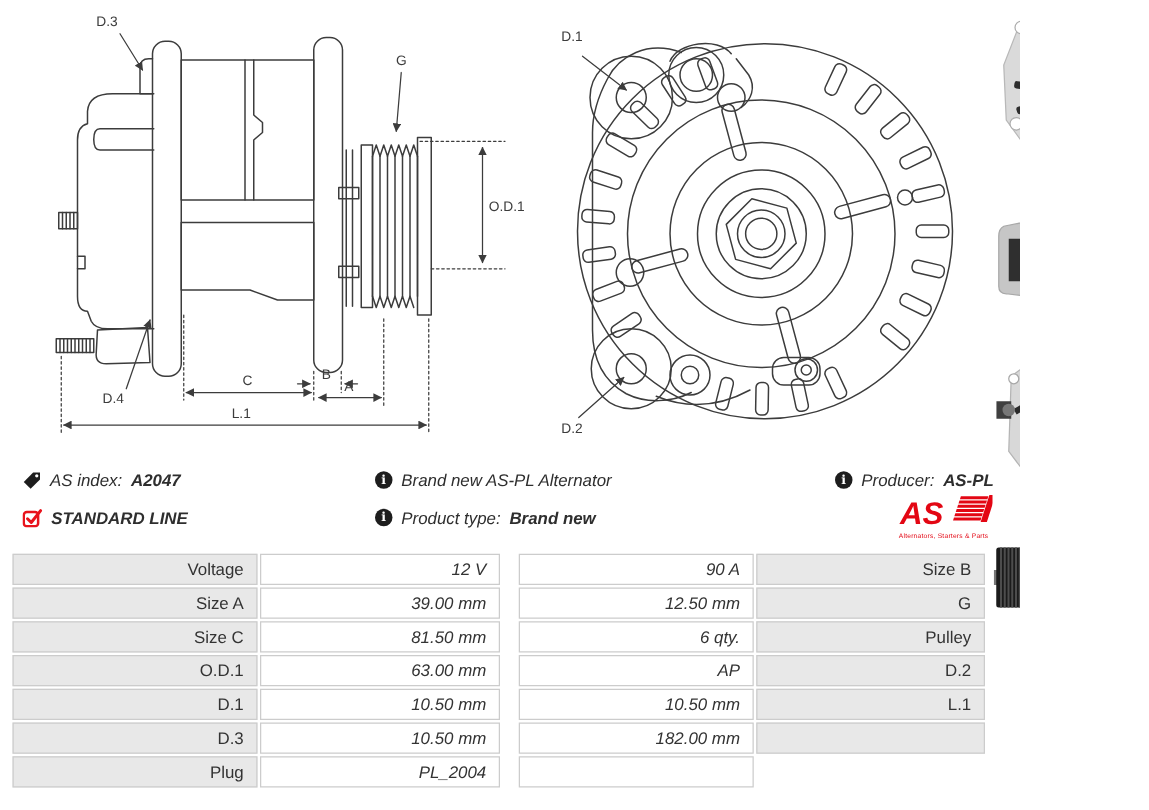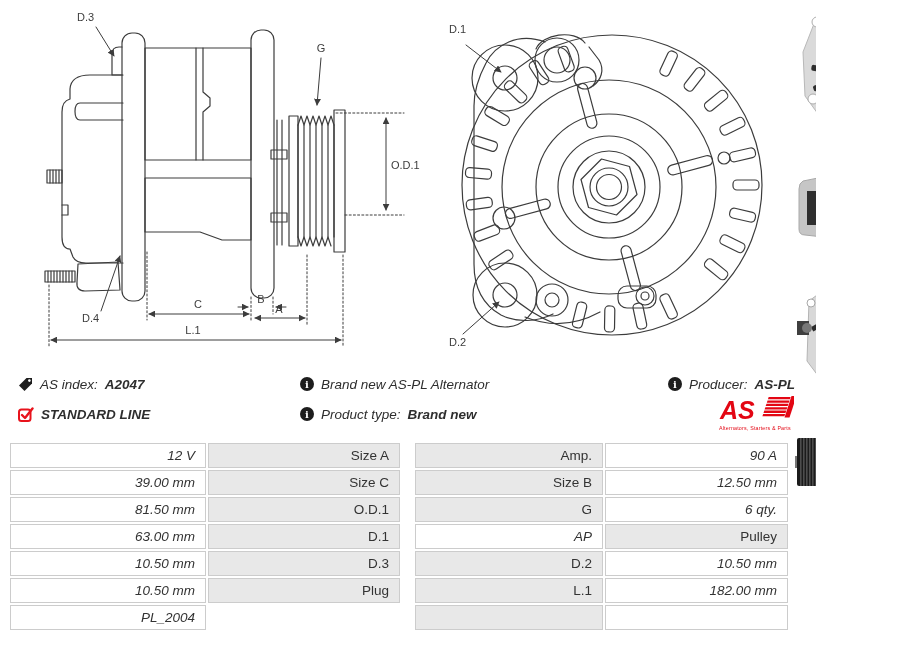--- a/index.html
+++ b/index.html
@@ -365,44 +365,44 @@
       <rect x="51" y="7.8" width="22" height="2.3"></rect>
       <rect x="51" y="11.2" width="22" height="2.3"></rect>
       <rect x="51" y="14.6" width="22" height="2.3"></rect>
       <rect x="51" y="18" width="22" height="2.3"></rect>
       <rect x="73.5" y="0" width="5" height="21.5"></rect>
     </g>
     <text x="1" y="34" font-size="5.3" fill="#e30613" letter-spacing="0.2">Alternators, Starters &amp; Parts</text>
   </svg>
 
   <div class="spec-table" style="left:10px;top:443px;grid-template-columns:196px 192px;">
+    <div class="spec-cell spec-lab">Voltage</div>
     <div class="spec-cell spec-val">12 V</div>
     <div class="spec-cell spec-lab">Size A</div>
     <div class="spec-cell spec-val">39.00 mm</div>
     <div class="spec-cell spec-lab">Size C</div>
     <div class="spec-cell spec-val">81.50 mm</div>
     <div class="spec-cell spec-lab">O.D.1</div>
     <div class="spec-cell spec-val">63.00 mm</div>
     <div class="spec-cell spec-lab">D.1</div>
     <div class="spec-cell spec-val">10.50 mm</div>
     <div class="spec-cell spec-lab">D.3</div>
     <div class="spec-cell spec-val">10.50 mm</div>
     <div class="spec-cell spec-lab">Plug</div>
     <div class="spec-cell spec-val">PL_2004</div>
   </div>
 
   <div class="spec-table" style="left:415px;top:443px;grid-template-columns:188px 183px;">
-    <div class="spec-cell spec-lab">Amp.</div>
     <div class="spec-cell spec-val">90 A</div>
     <div class="spec-cell spec-lab">Size B</div>
     <div class="spec-cell spec-val">12.50 mm</div>
     <div class="spec-cell spec-lab">G</div>
     <div class="spec-cell spec-val">6 qty.</div>
+    <div class="spec-cell spec-lab">Pulley</div>
     <div class="spec-cell spec-val">AP</div>
-    <div class="spec-cell spec-lab">Pulley</div>
     <div class="spec-cell spec-lab">D.2</div>
     <div class="spec-cell spec-val">10.50 mm</div>
     <div class="spec-cell spec-lab">L.1</div>
     <div class="spec-cell spec-val">182.00 mm</div>
     <div class="spec-cell spec-lab"></div>
     <div class="spec-cell spec-val"></div>
   </div>
 
   <div class="plug-title">PL_2004</div>
 

